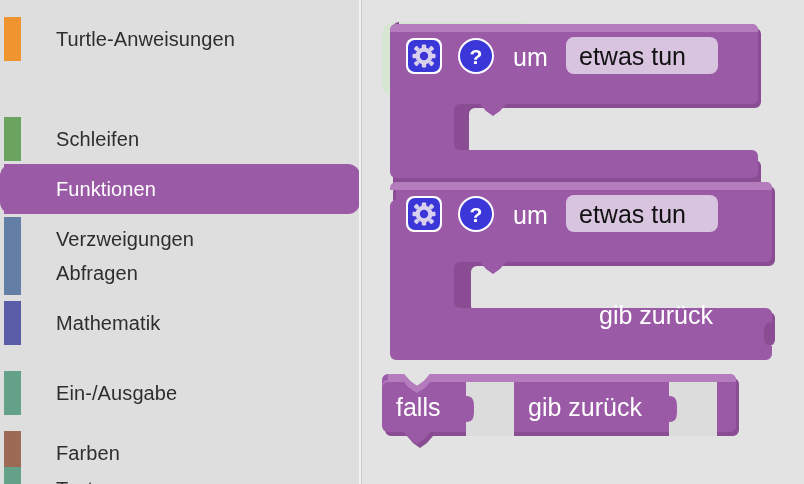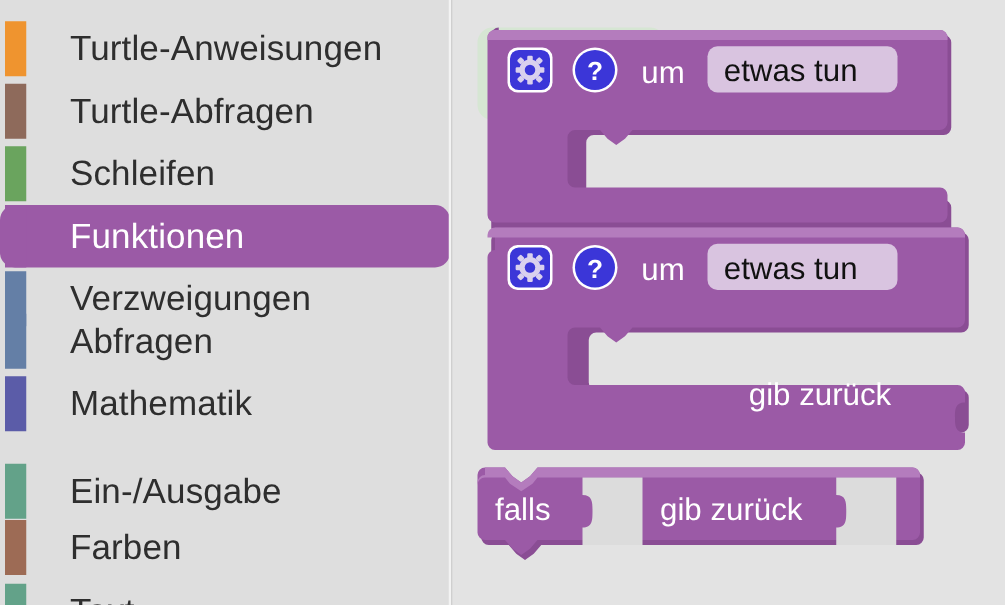--- a/index.html
+++ b/index.html
@@ -44,21 +44,21 @@
     left: 4px;
     top: 3px;
     width: 17px;
     height: 44px;
   }
   .cat-row.selected .cat-swatch { top: 0; height: 50px; }
 
   .cat-label {
     position: absolute;
     left: 56px;
-    font-size: 28px;
+    font-size: 20px;
     color: #2e2e2e;
     letter-spacing: 0.1px;
     white-space: nowrap;
   }
   .cat-row.selected .cat-label { color: #ffffff; }
 
   
   #divider {
     position: absolute;
     left: 359px; top: 0;
@@ -105,24 +105,20 @@
 
 <div id="app">
 
   <div id="toolbox">
 
     <div class="cat-row" style="top:14px;">
       <div class="cat-swatch" style="background:#ef942f;"></div>
       <div class="cat-label">Turtle-Anweisungen</div>
     </div>
 
-    <div class="cat-row" style="top:64px;">
-      <div class="cat-swatch" style="background:#8e6a5b;"></div>
-      <div class="cat-label">Turtle-Abfragen</div>
-    </div>
 
     <div class="cat-row" style="top:114px;padding-left:27px;">
       <div class="cat-swatch" style="background:#6aa45e;"></div>
       <div class="cat-label">Schleifen</div>
     </div>
 
     <div class="cat-row selected" style="top:164px;">
       <div class="cat-swatch" style="background:#9b5aa6;"></div>
       <div class="cat-label">Funktionen</div>
     </div>
@@ -140,21 +136,21 @@
     <div class="cat-row" style="top:298px;">
       <div class="cat-swatch" style="background:#5b5ca8;"></div>
       <div class="cat-label">Mathematik</div>
     </div>
 
     <div class="cat-row" style="top:368px;">
       <div class="cat-swatch" style="background:#63a289;"></div>
       <div class="cat-label">Ein-/Ausgabe</div>
     </div>
 
-    <div class="cat-row" style="top:413px;">
+    <div class="cat-row" style="top:428px;">
       <div class="cat-swatch" style="background:#9d6b55;"></div>
       <div class="cat-label">Farben</div>
     </div>
 
     <div class="cat-row" style="top:464px;">
       <div class="cat-swatch" style="background:#63a289;"></div>
       <div class="cat-label">Text</div>
     </div>
   </div>
 

